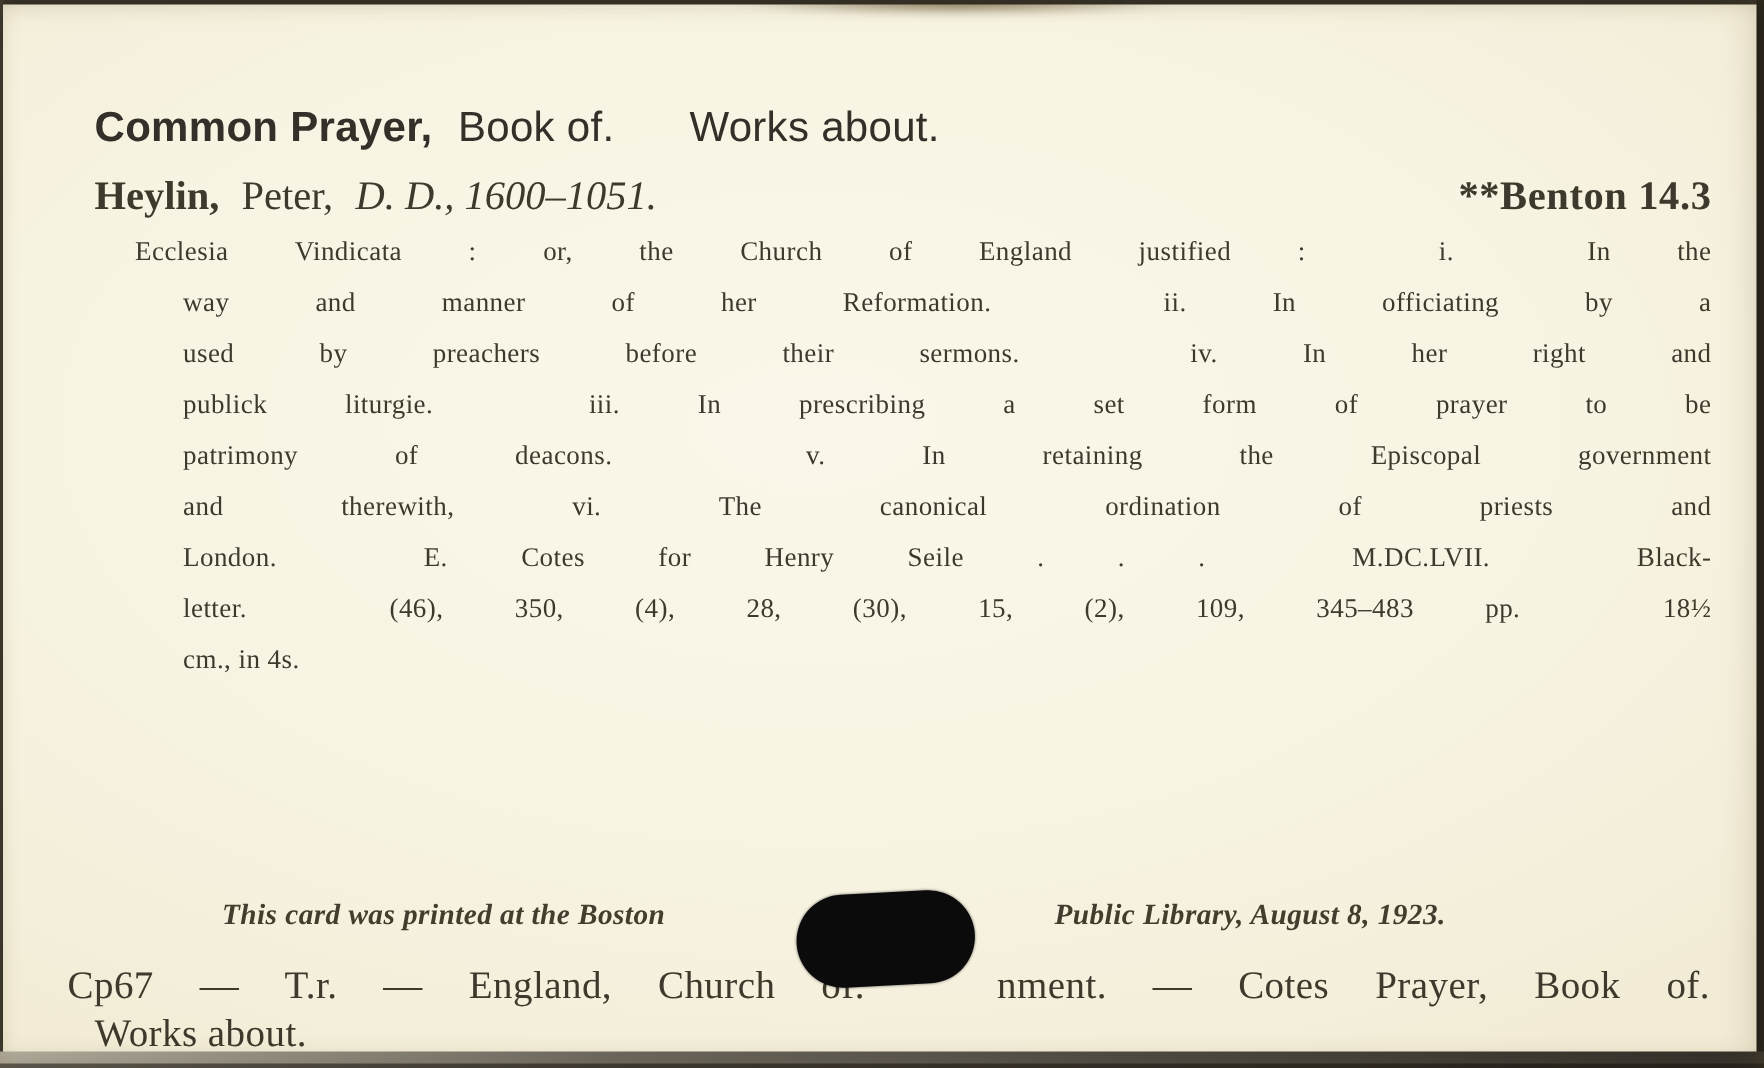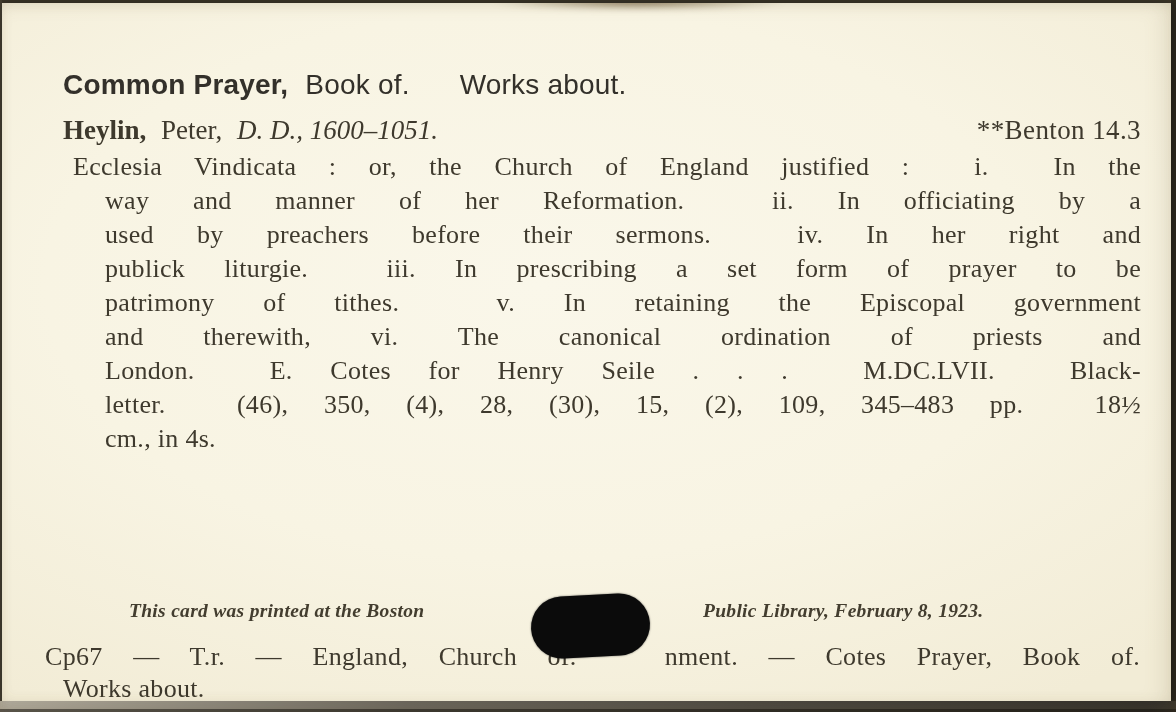--- a/index.html
+++ b/index.html
@@ -34,34 +34,34 @@
   }
   .heading .hb{font-weight:700;}
   .heading .hr{font-weight:400;margin-left:9px;}
   .heading .hs{font-weight:400;margin-left:42px;}
 
   
   .author-row{position:absolute;left:63px;right:35px;top:112px;font-size:27px;line-height:36px;white-space:nowrap;}
   .author-row .surname{font-weight:700;}
   .author-row .given{margin-left:8px;}
   .author-row .dates{font-style:italic;margin-left:8px;}
-  .callnum{position:absolute;right:0;top:0;font-weight:400;letter-spacing:.4px;}
+  .callnum{position:absolute;right:0;top:0;font-weight:700;letter-spacing:.4px;}
 
   
-  .body-block{position:absolute;left:58px;right:35px;top:150px;font-size:26px;line-height:34px;}
+  .body-block{position:absolute;left:75px;right:35px;top:150px;font-size:18px;line-height:34px;}
   .bline{white-space:pre-wrap;letter-spacing:.3px;}
   .bline.first{padding-left:15px;}
   .bline.cont{padding-left:47px;}
   .bline.just{text-align:justify;text-align-last:justify;}
   .bline.nojust{text-align:left;text-align-last:left;}
 
   
   .printer-note{position:absolute;left:0;top:597px;width:100%;height:32px;
     font-style:italic;font-weight:600;font-size:19.5px;color:#433d2f;}
-  .note-left{position:absolute;left:129px;top:3px;white-space:nowrap;letter-spacing:.3px;text-align:center;}
+  .note-left{position:absolute;left:148px;top:3px;white-space:nowrap;letter-spacing:.3px;text-align:center;}
   .note-right{position:absolute;left:703px;top:3px;white-space:nowrap;letter-spacing:.3px;}
 
   
   .tracing1{position:absolute;left:45px;right:36px;top:640px;font-size:26px;line-height:34px;
     text-align:justify;text-align-last:justify;white-space:pre-wrap;letter-spacing:.3px;}
   .redact-gap{display:inline-block;width:88px;height:1px;}
   .tracing2{position:absolute;left:63px;top:672px;font-size:26px;line-height:34px;letter-spacing:.3px;}
 
   
   .redaction{position:absolute;left:531px;top:595px;width:119px;height:62px;
@@ -86,30 +86,30 @@
     <span class="given">Peter,</span>
     <span class="dates">D. D., 1600–1051.</span>
     <span class="callnum">**Benton 14.3</span>
   </div>
 
   <div class="body-block">
     <div class="bline first just">Ecclesia Vindicata : or, the Church of England justified :  i.  In the</div>
     <div class="bline cont just">way and manner of her Reformation.  ii. In officiating by a</div>
     <div class="bline cont just">used by preachers before their sermons.  iv. In her right and</div>
     <div class="bline cont just">publick liturgie.  iii. In prescribing a set form of prayer to be</div>
-    <div class="bline cont just">patrimony of tithes.  v. In retaining the Episcopal government</div>
+    <div class="bline cont just">patrimony of deacons.  v. In retaining the Episcopal government</div>
     <div class="bline cont just">and therewith, vi. The canonical ordination of priests and</div>
     <div class="bline cont just">London.  E. Cotes for Henry Seile . . .  M.DC.LVII.  Black-</div>
     <div class="bline cont just">letter.  (46), 350, (4), 28, (30), 15, (2), 109, 345–483 pp.  18½</div>
     <div class="bline cont nojust">cm., in 4s.</div>
   </div>
 
   <div class="printer-note">
     <span class="note-left">This card was printed at the Boston</span>
-    <span class="note-right">Public Library, February 8, 1923.</span>
+    <span class="note-right">Public Library, August 8, 1923.</span>
   </div>
 
   <div class="tracing1"><span>Cp67 — T.r. — England, Church of.</span><span class="redact-gap"></span><span>nment. — Cotes Prayer, Book of.</span></div>
 
   <div class="tracing2">Works about.</div>
 
   <div class="redaction"></div>
 
   <div class="edge-top"></div>
   <div class="edge-left"></div>

